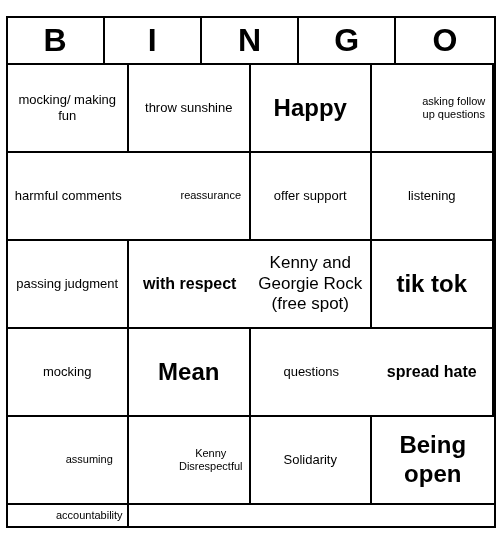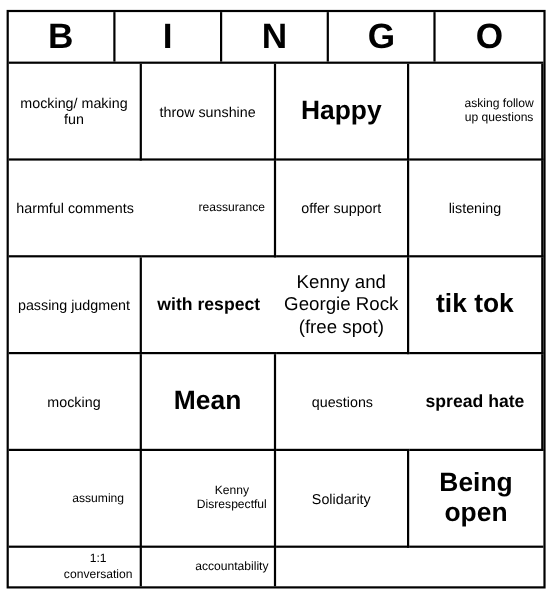--- a/index.html
+++ b/index.html
@@ -112,16 +112,15 @@
       <div class="bingo-cell free-spot">Kenny and Georgie Rock (free spot)</div>
       <div class="bingo-cell large-text">tik tok</div>
       <div class="bingo-cell">mocking</div>
       <div class="bingo-cell large-text">Mean</div>
       <div class="bingo-cell">questions</div>
       <div class="bingo-cell medium-text">spread hate</div>
       <div class="bingo-cell small-text">assuming</div>
       <div class="bingo-cell small-text">Kenny Disrespectful</div>
       <div class="bingo-cell">Solidarity</div>
       <div class="bingo-cell large-text">Being open</div>
-      <div class="bingo-cell small-text">1:1 conversation</div>
       <div class="bingo-cell small-text">accountability</div>
     </div>
 </div>
 
 </body></html>

